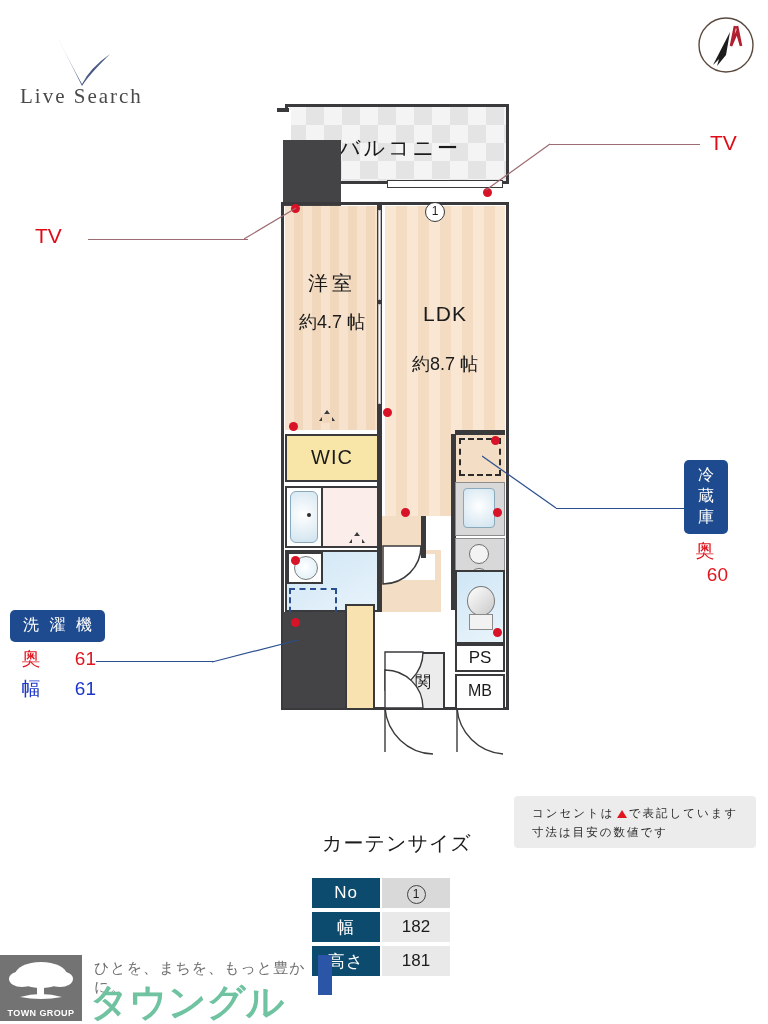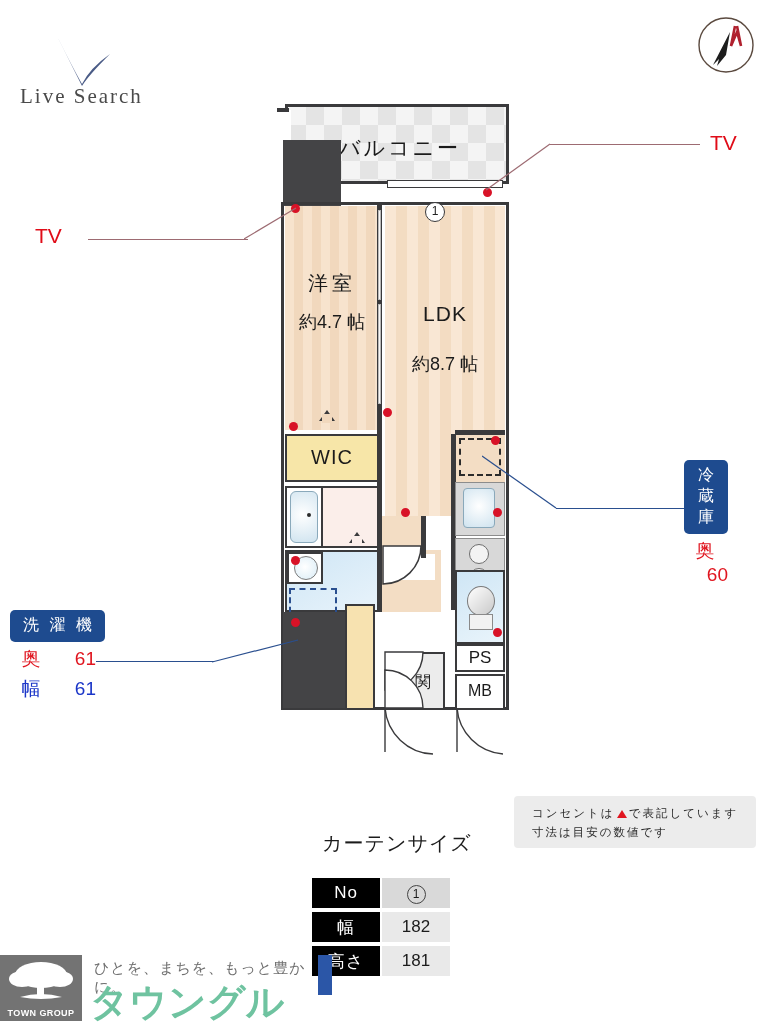--- a/index.html
+++ b/index.html
@@ -115,21 +115,21 @@
   }
 
   
   .curtain-title {
     position:absolute; left:322px; top:830px; font-size:20px; color:#1b1b1b;
     letter-spacing:1px;
   }
   .ctab { position:absolute; left:310px; top:874px; }
   .ctab table { border-collapse:separate; border-spacing:2px 4px; }
   .ctab td.k {
-    background:#000000; color:#fff; width:68px; height:30px;
+    background:#0c4a6e; color:#fff; width:68px; height:30px;
     text-align:center; font-size:17px; letter-spacing:1px;
   }
   .ctab td.v {
     background:#e9e9e9; color:#1b1b1b; width:68px; height:30px;
     text-align:center; font-size:17px;
   }
   .ctab td.v.first { background:#d9d9d9; }
   .ctab .circ {
     display:inline-block; width:19px; height:19px; border-radius:50%;
     border:1.3px solid #444; font-size:12px; line-height:17px;

